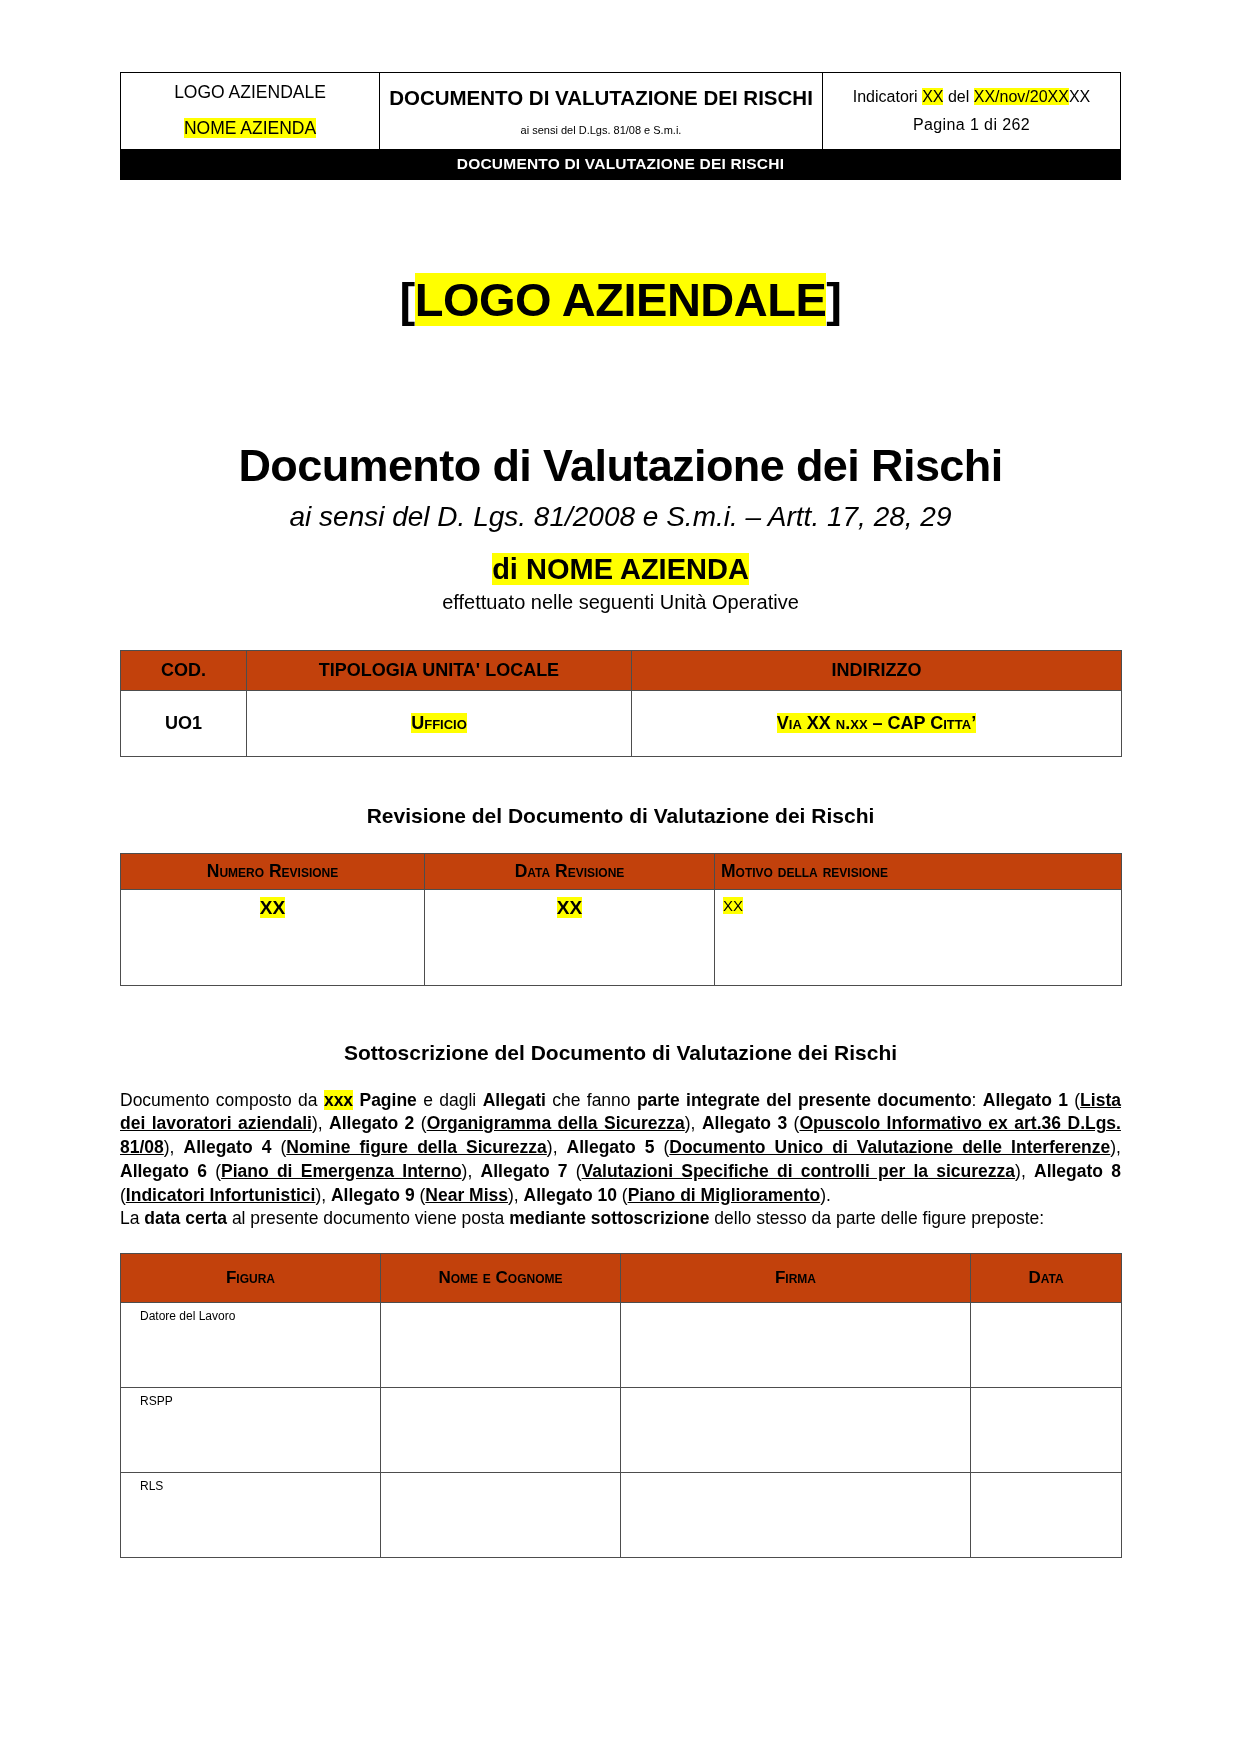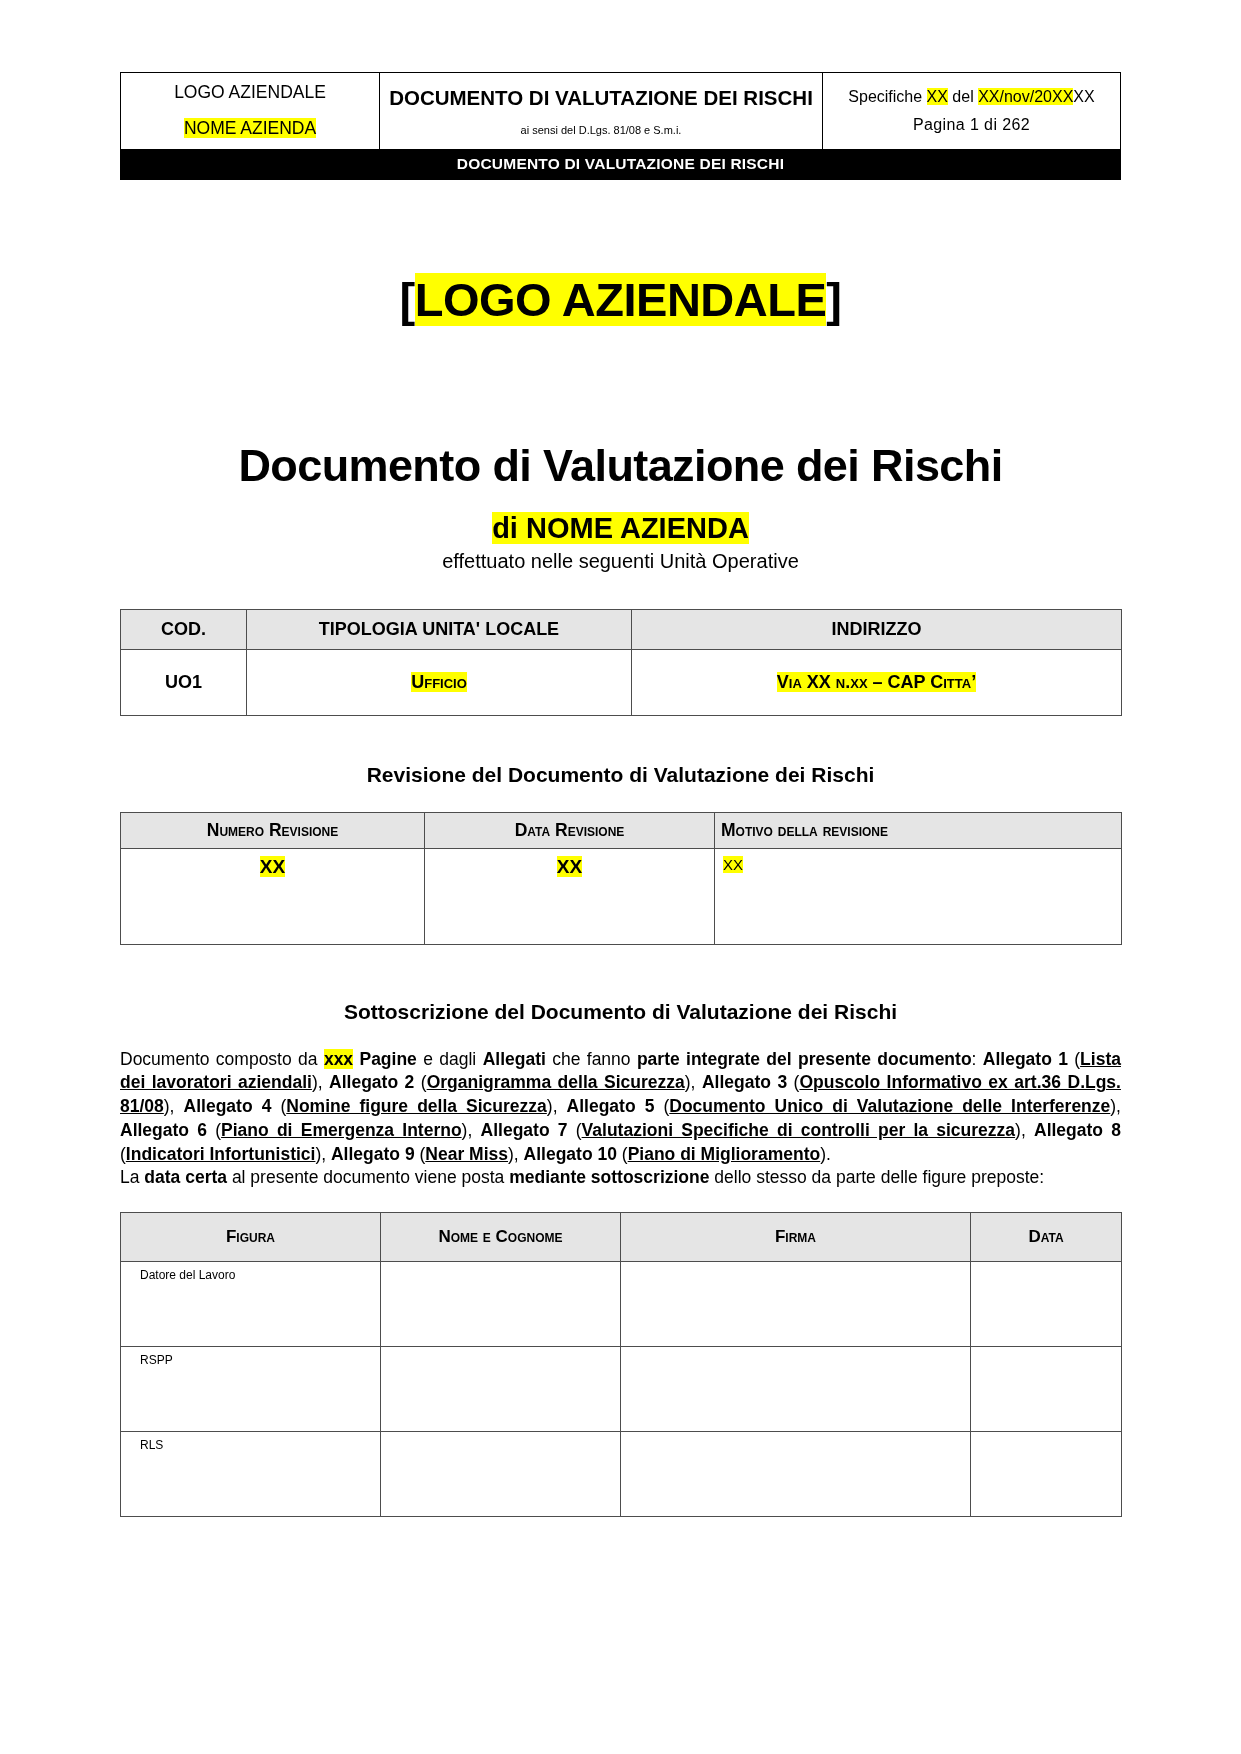--- a/index.html
+++ b/index.html
@@ -121,21 +121,21 @@
     width: 1001px;
     border-collapse: collapse;
     table-layout: fixed;
   }
   table.grid th, table.grid td {
     border: 1.2px solid #4d4d4d;
     padding: 22px 8px;
     vertical-align: top;
   }
   table.grid thead th {
-    background: #e5e5e5;
+    background: #c2410c;
     font-weight: bold;
     text-align: center;
     margin-left: 41px;
   }
 
   
   .uo-table { margin-top: 36px; }
   .uo-table thead th { font-size: 18px; padding: 9px 6px; }
   .uo-table td { text-align: center; font-size: 18px; }
   .uo-table tbody tr { height: 48px; }
@@ -224,32 +224,33 @@
           <tr>
         <td class="hdr-logo">
           <span class="l1">LOGO AZIENDALE</span>
           <span class="l2"><mark class="hl">NOME AZIENDA</mark></span>
         </td>
         <td class="hdr-center">
           <span class="t1">DOCUMENTO DI VALUTAZIONE DEI RISCHI</span>
           <span class="t2">ai sensi del D.Lgs. 81/08 e S.m.i.</span>
         </td>
         <td class="hdr-right">
-          <span class="r1"><span>Specifiche </span><mark class="hl">XX</mark><span> del </span><mark class="hl">XX/nov/20XX</mark><span>XX</span></span>
+          <span class="r1"><span>Indicatori </span><mark class="hl">XX</mark><span> del </span><mark class="hl">XX/nov/20XX</mark><span>XX</span></span>
           <span class="r2">Pagina 1  di  262</span>
         </td>
       </tr>
     </tbody>
       </table>
     <div class="hdr-banner">DOCUMENTO DI VALUTAZIONE DEI RISCHI</div>
   </div>
 
   <div class="logo-title"><span>[</span><mark class="hl">LOGO AZIENDALE</mark><span>]</span></div>
 
   <div class="doc-title">Documento di Valutazione dei Rischi</div>
+  <div class="doc-sub">ai sensi del D. Lgs. 81/2008 e S.m.i. – Artt. 17, 28, 29</div>
   <div class="doc-company"><mark class="hl"><span>di </span><span>NOME AZIENDA</span></mark></div>
   <div class="doc-uo">effettuato nelle seguenti Unità Operative</div>
 
   <table class="grid uo-table">
     <colgroup>
         <col style="width:126px">
         <col style="width:385px">
         <col style="width:490px">
       </colgroup>
     <thead>

